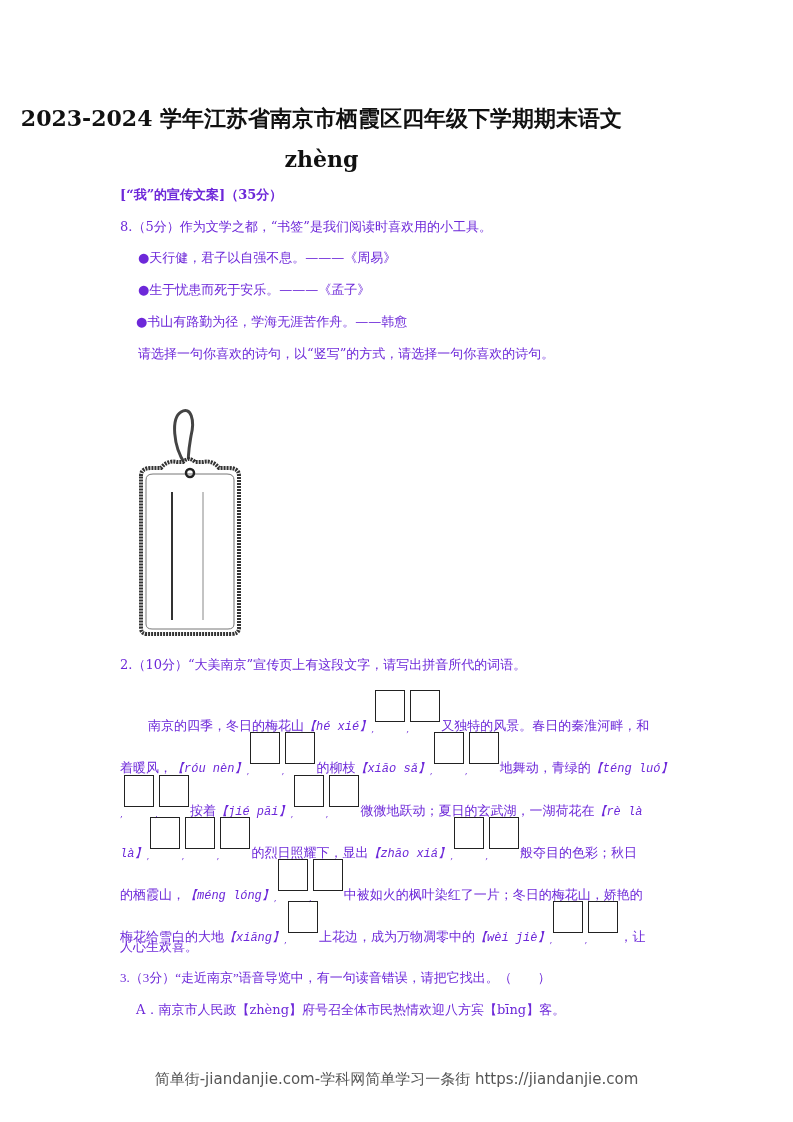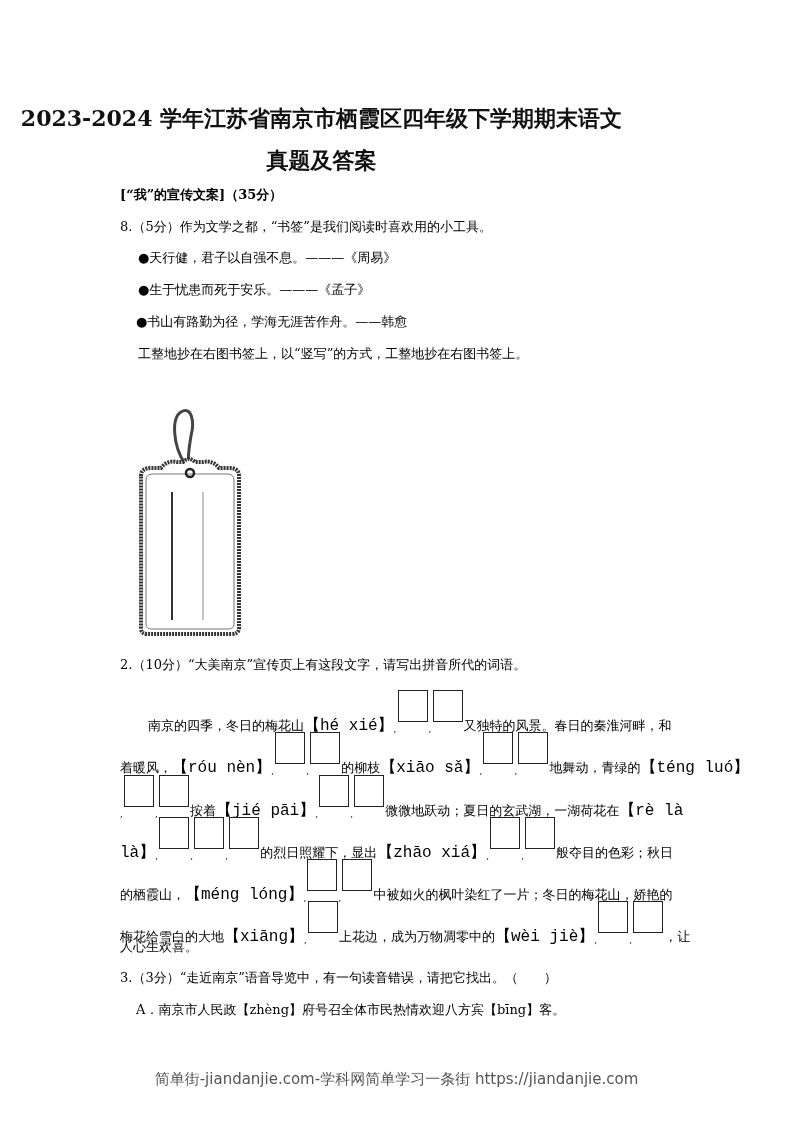--- a/index.html
+++ b/index.html
@@ -8,48 +8,48 @@
     font-family: "DejaVu Serif", "Liberation Serif", serif;
     color: #1a1a1a;
   }
   .title {
     position: absolute; left: 0; width: 643px; text-align: center;
     font-family: "DejaVu Serif", serif; font-weight: bold; font-size: 22px; color: #111;
   }
   .t1 { top: 104px; }
   .t2 { top: 146px; }
   .line {
-    position: absolute; font-size: 13px; white-space: nowrap; color: #000000;
+    position: absolute; font-size: 13px; white-space: nowrap; color: #6d28d9;
   }
   .section { font-weight: bold; left: 120px; top: 186px; font-size: 13px; }
-  .py { font-family: "Liberation Mono", "DejaVu Sans Mono", monospace; font-size: 16px; }
+  .py { font-family: "Liberation Mono", "DejaVu Sans Mono", monospace; font-size: 12px; font-style: italic; }
   .box {
     display: inline-block; width: 30px; height: 32px; border: 1.2px solid #222;
     vertical-align: -4px; margin: 0 1px; box-sizing: border-box; position: relative; top: -12px;
   }
   .tick { display:inline-block; width:3px; font-size:9px; vertical-align: -2px; }
   .bookmark { position: absolute; left: 133px; top: 406px; width: 112px; height: 232px; }
   .footer {
     position: absolute; left: 0; width: 793px; top: 1070px; text-align: center;
     font-family: "DejaVu Sans", "Liberation Sans", sans-serif; font-size: 15px; color: #555;
   }
 </style>
 </head>
 <body>
 
 <div class="title t1">2023-2024 学年江苏省南京市栖霞区四年级下学期期末语文</div>
-<div class="title t2">真题及答案</div>
+<div class="title t2">zhèng</div>
 
 <div class="line section">[“我”的宣传文案]（35分）</div>
 
 <div class="line" style="left:120px; top:218px;">8.（5分）作为文学之都，“书签”是我们阅读时喜欢用的小工具。</div>
 <div class="line" style="left:138px; top:249px;">●天行健，君子以自强不息。———《周易》</div>
 <div class="line" style="left:138px; top:281px;">●生于忧患而死于安乐。———《孟子》</div>
 <div class="line" style="left:136px; top:313px;">●书山有路勤为径，学海无涯苦作舟。——韩愈</div>
-<div class="line" style="left:138px; top:345px;">工整地抄在右图书签上，以“竖写”的方式，工整地抄在右图书签上。</div>
+<div class="line" style="left:138px; top:345px;">请选择一句你喜欢的诗句，以“竖写”的方式，请选择一句你喜欢的诗句。</div>
 
 <div class="bookmark">
   <svg width="112" height="232" viewBox="0 0 112 232">
     <path d="M52 58 C40 40, 38 12, 48 6 C58 0, 62 14, 58 30 C56 42, 54 52, 56 60" fill="none" stroke="#444" stroke-width="3"></path>
     <path d="M8 70 Q8 62 18 62 L28 62 Q34 54 44 56 L50 56 Q56 50 62 56 L70 56 Q80 54 86 62 L96 62 Q106 62 106 70 L106 222 Q106 228 98 228 L14 228 Q8 228 8 222 Z" fill="#fff" stroke="#333" stroke-width="4" stroke-dasharray="2 1"></path>
     <path d="M13 74 Q13 68 20 68 L94 68 Q101 68 101 74 L101 218 Q101 223 95 223 L19 223 Q13 223 13 218 Z" fill="none" stroke="#777" stroke-width="1"></path>
     <circle cx="57" cy="67" r="4" fill="none" stroke="#222" stroke-width="2.5"></circle>
     <line x1="39" y1="86" x2="39" y2="214" stroke="#333" stroke-width="2"></line>
     <line x1="70" y1="86" x2="70" y2="214" stroke="#888" stroke-width="1"></line>
   </svg>
@@ -76,16 +76,16 @@
 <div class="line" style="left:120px; top:871px;">
   <span>的栖霞山，</span><span class="py">【méng lóng】</span><span class="tick">,</span><span class="box"></span><span class="tick">,</span><span class="box"></span><span>中被如火的枫叶染红了一片；冬日的梅花山，娇艳的</span>
 </div>
 
 <div class="line" style="left:120px; top:913px;">
   <span>梅花给雪白的大地</span><span class="py">【xiāng】</span><span class="tick">,</span><span class="box"></span><span>上花边，成为万物凋零中的</span><span class="py">【wèi jiè】</span><span class="tick">,</span><span class="box"></span><span class="tick">,</span><span class="box"></span><span>，让</span>
 </div>
 
 <div class="line" style="left:120px; top:938px;">人心生欢喜。</div>
 
-<div class="line" style="left:120px; top:969px;">3.（3分）“走近南京”语音导览中，有一句读音错误，请把它找出。（　　）</div>
+<div class="line" style="left:120px; top:969px;font-family:Liberation Serif, serif;">3.（3分）“走近南京”语音导览中，有一句读音错误，请把它找出。（　　）</div>
 <div class="line" style="left:136px; top:1001px;text-align:right;">A．南京市人民政【zhèng】府号召全体市民热情欢迎八方宾【bīng】客。</div>
 
 <div class="footer">简单街-jiandanjie.com-学科网简单学习一条街 https://jiandanjie.com</div>
 
 </body></html>

